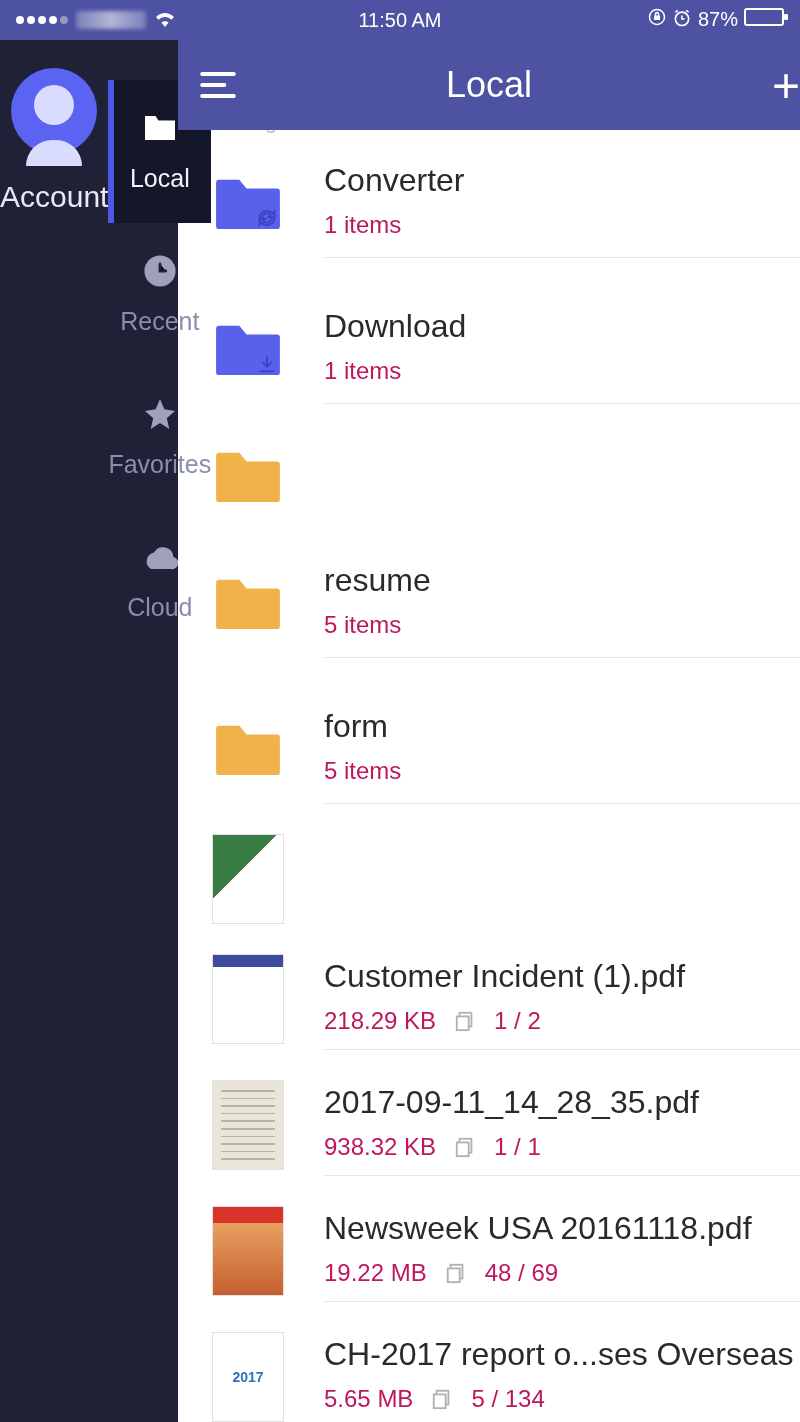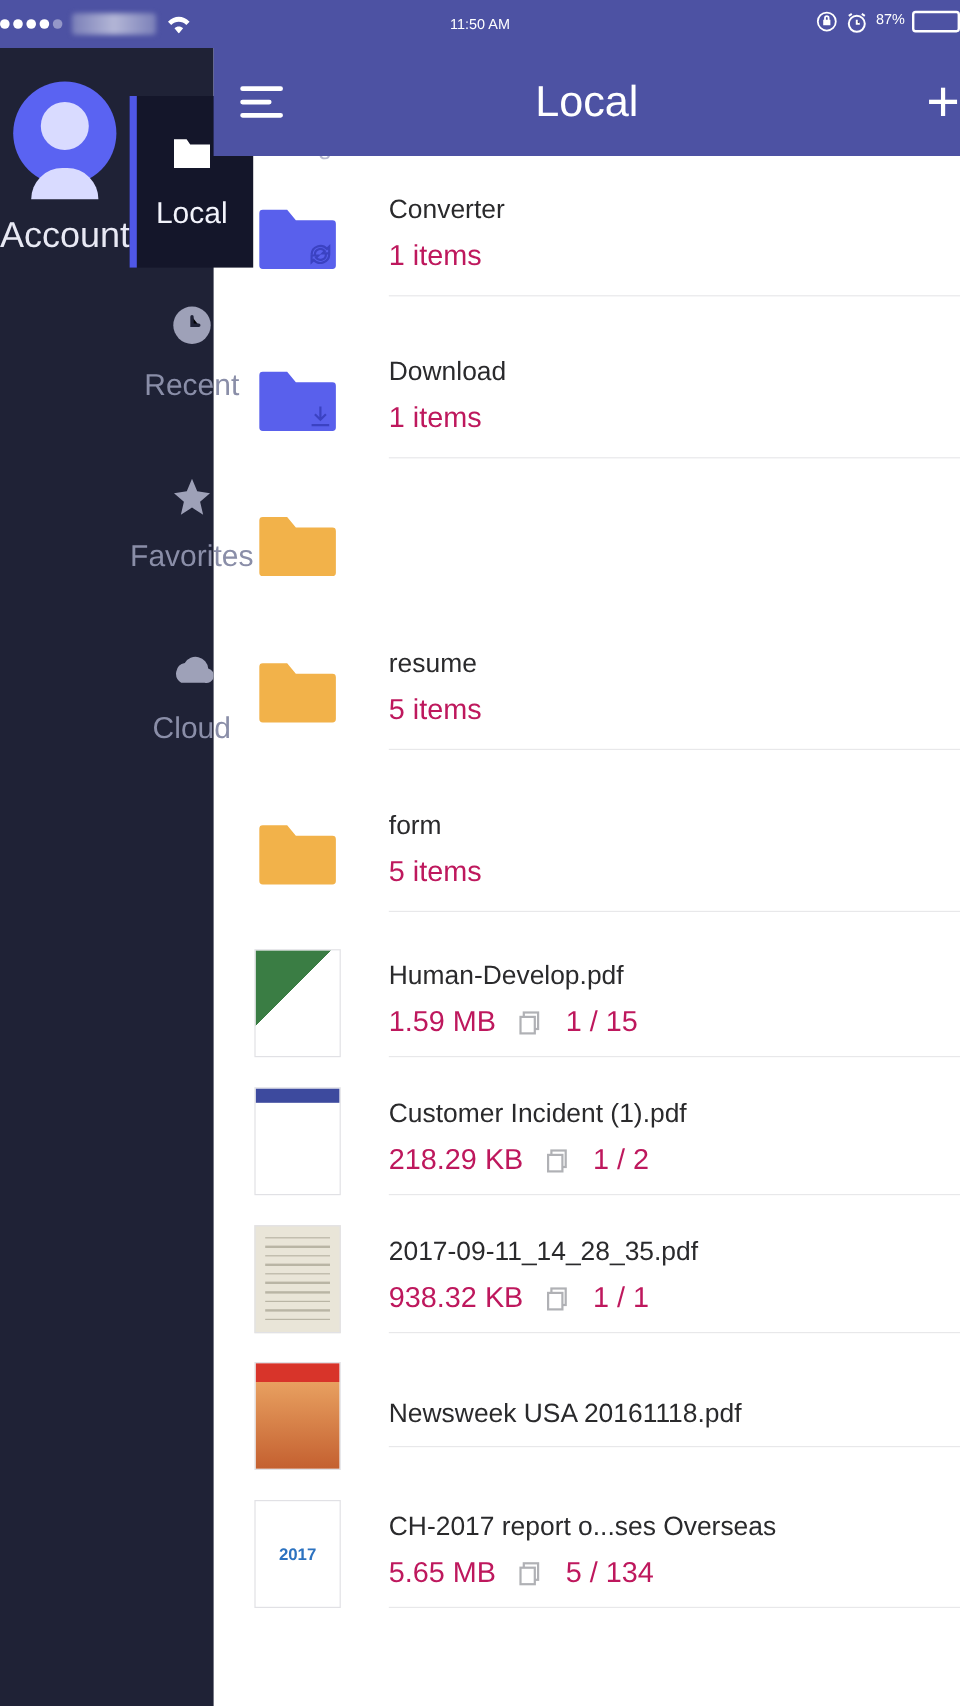--- a/index.html
+++ b/index.html
@@ -12,22 +12,22 @@
 }
 .screen { display: flex; flex-direction: column; height: 100%; }
 
 
 .status-bar {
   height: 40px;
   background: #4d52a3;
   color: #fff;
   display: flex;
   align-items: center;
-  padding: 0 0;
-  font-size: 12px;
+  padding: 0 16px;
+  font-size: 20px;
 }
 .status-left { display: flex; align-items: center; gap: 8px; flex: 1; }
 .status-center { flex: 0; white-space: nowrap; font-weight: 500; }
 .status-right { display: flex; gap: 6px; flex: 1; justify-content: flex-end; }
 .dots { display: flex; gap: 3px; }
 .dots span { width: 8px; height: 8px; border-radius: 50%; background: #fff; display: inline-block; }
 .dots span.dim { background: rgba(255,255,255,0.4); }
 .carrier-blur {
   width: 70px; height: 18px;
   background: linear-gradient(90deg, #7a7fb8, #b3b6d6, #7a7fb8);
@@ -140,21 +140,21 @@
   width: 72px; height: 72px; flex-shrink: 0;
   display: flex; align-items: center; justify-content: center;
 }
 .row .info {
   flex: 1; margin-left: 40px;
   padding: 14px 0 18px;
   border-bottom: 1px solid #e8e8ea;
   min-width: 0;
 }
 .row .title {
-  font-size: 22px; color: #2a2a2c; font-weight: 400;
+  font-size: 32px; color: #2a2a2c; font-weight: 400;
   white-space: nowrap; overflow: hidden; text-overflow: ellipsis;
 }
 .row .sub {
   margin-top: 12px; font-size: 24px; color: #be185d;
   display: flex; align-items: center; gap: 18px;
 }
 .pages-icon { display: inline-flex; }
 
 
 .folder-svg { width: 72px; height: 58px; }
@@ -366,33 +366,20 @@
         <div class="title">form</div>
         <div class="sub">
                 <span>5 items</span>
               </div>
       </div>
           </div>
           <div class="row file">
             <div class="thumb">
               <div class="doc-thumb mag1"></div>
             </div>
-            <div class="info">
-        <div class="title">Human-Develop.pdf</div>
-        <div class="sub">
-          <span>1.59 MB</span>
-          <span class="pages-icon">
-                  <svg width="22" height="22" viewBox="0 0 24 24">
-                    <rect x="6" y="3" width="13" height="15" fill="none" stroke="#b0b1b5" stroke-width="2"></rect>
-                    <rect x="3" y="7" width="13" height="15" fill="#fff" stroke="#b0b1b5" stroke-width="2"></rect>
-                  </svg>
-                </span>
-          <span>1 / 15</span>
-        </div>
-      </div>
           </div>
           <div class="row file">
             <div class="thumb">
               <div class="doc-thumb form"></div>
             </div>
             <div class="info">
         <div class="title">Customer Incident (1).pdf</div>
         <div class="sub">
           <span>218.29 KB</span>
           <span class="pages-icon">
@@ -433,20 +420,30 @@
           <span>1 / 1</span>
         </div>
       </div>
           </div>
           <div class="row file">
             <div class="thumb">
               <div class="doc-thumb newsweek"></div>
             </div>
             <div class="info">
         <div class="title">Newsweek USA 20161118.pdf</div>
+        <div class="sub">
+          <span>19.22 MB</span>
+          <span class="pages-icon">
+                  <svg width="22" height="22" viewBox="0 0 24 24">
+                    <rect x="6" y="3" width="13" height="15" fill="none" stroke="#b0b1b5" stroke-width="2"></rect>
+                    <rect x="3" y="7" width="13" height="15" fill="#fff" stroke="#b0b1b5" stroke-width="2"></rect>
+                  </svg>
+                </span>
+          <span>48 / 69</span>
+        </div>
       </div>
           </div>
           <div class="row file">
             <div class="thumb">
               <div class="doc-thumb report">2017</div>
             </div>
             <div class="info">
         <div class="title">CH-2017 report o...ses Overseas</div>
         <div class="sub">
           <span>5.65 MB</span>

